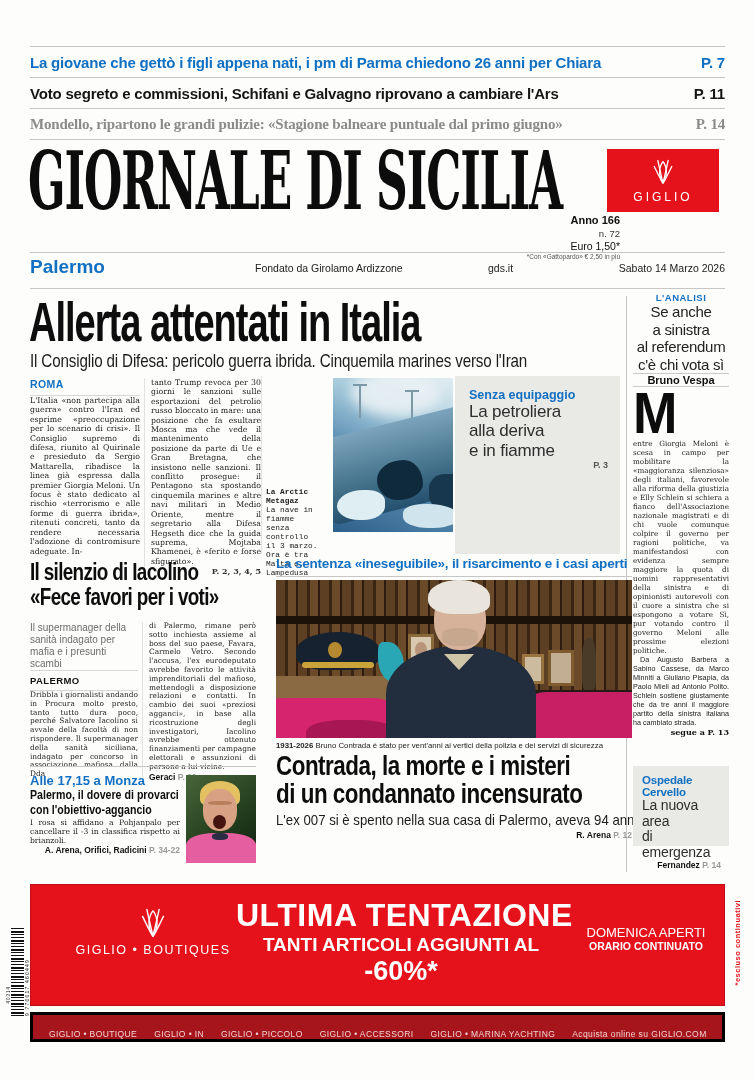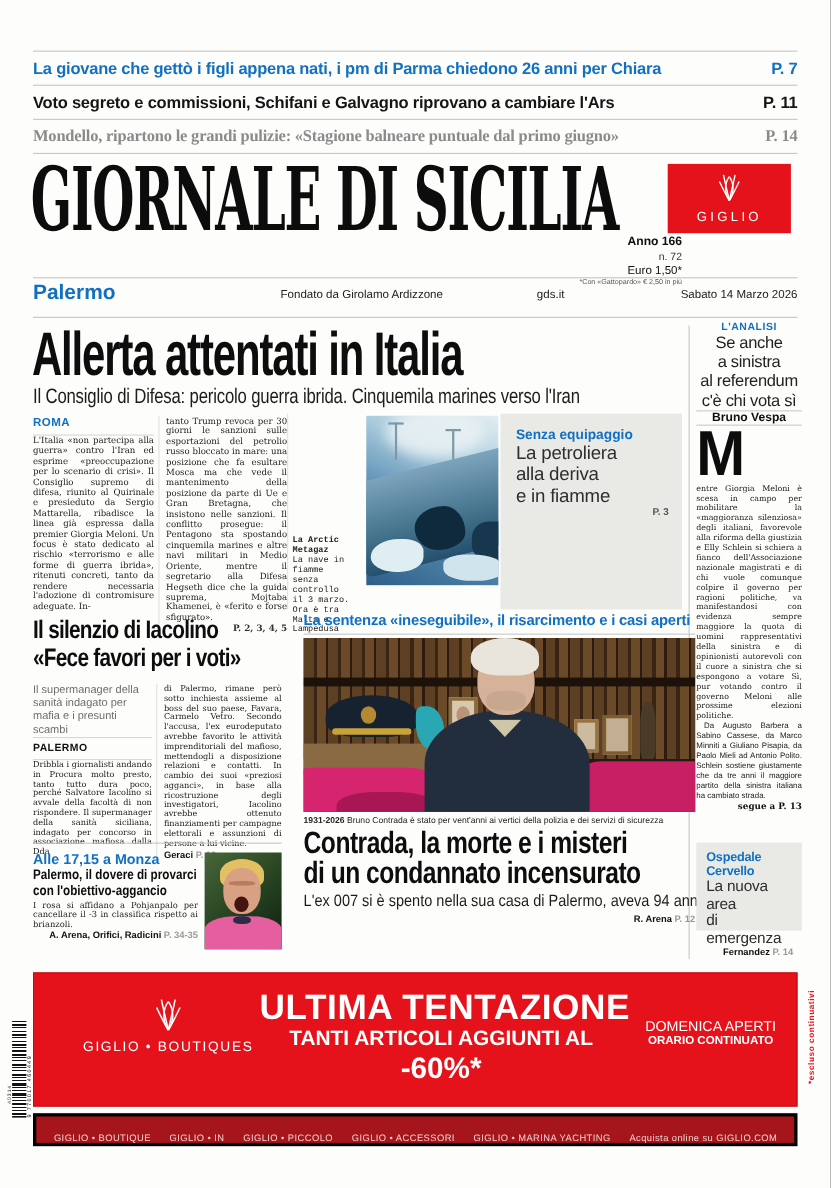--- a/index.html
+++ b/index.html
@@ -352,21 +352,21 @@
     </div>
   </div>
 
   <div class="monza">
     <div class="mo-kicker">Alle 17,15 a Monza</div>
     <div class="mo-headline">Palermo, il dovere di provarci
 con l'obiettivo-aggancio</div>
     <div class="mo-text jtxt">I rosa si affidano a Pohjanpalo per cancellare il -3 in classifica rispetto ai brianzoli.</div>
     <div class="byline mo-byline">
       <span class="by">A. Arena, Orifici, Radicini</span>
-      <span class="pg">P. 34-35</span>
+      <span class="pg">P. 34-22</span>
     </div>
     <div class="mo-photo">
       <div class="fp-hair"></div>
       <div class="fp-face"></div>
       <div class="fp-brow"></div>
       <div class="fp-mouth"></div>
       <div class="fp-jersey"></div>
       <div class="fp-collar"></div>
     </div>
   </div>

